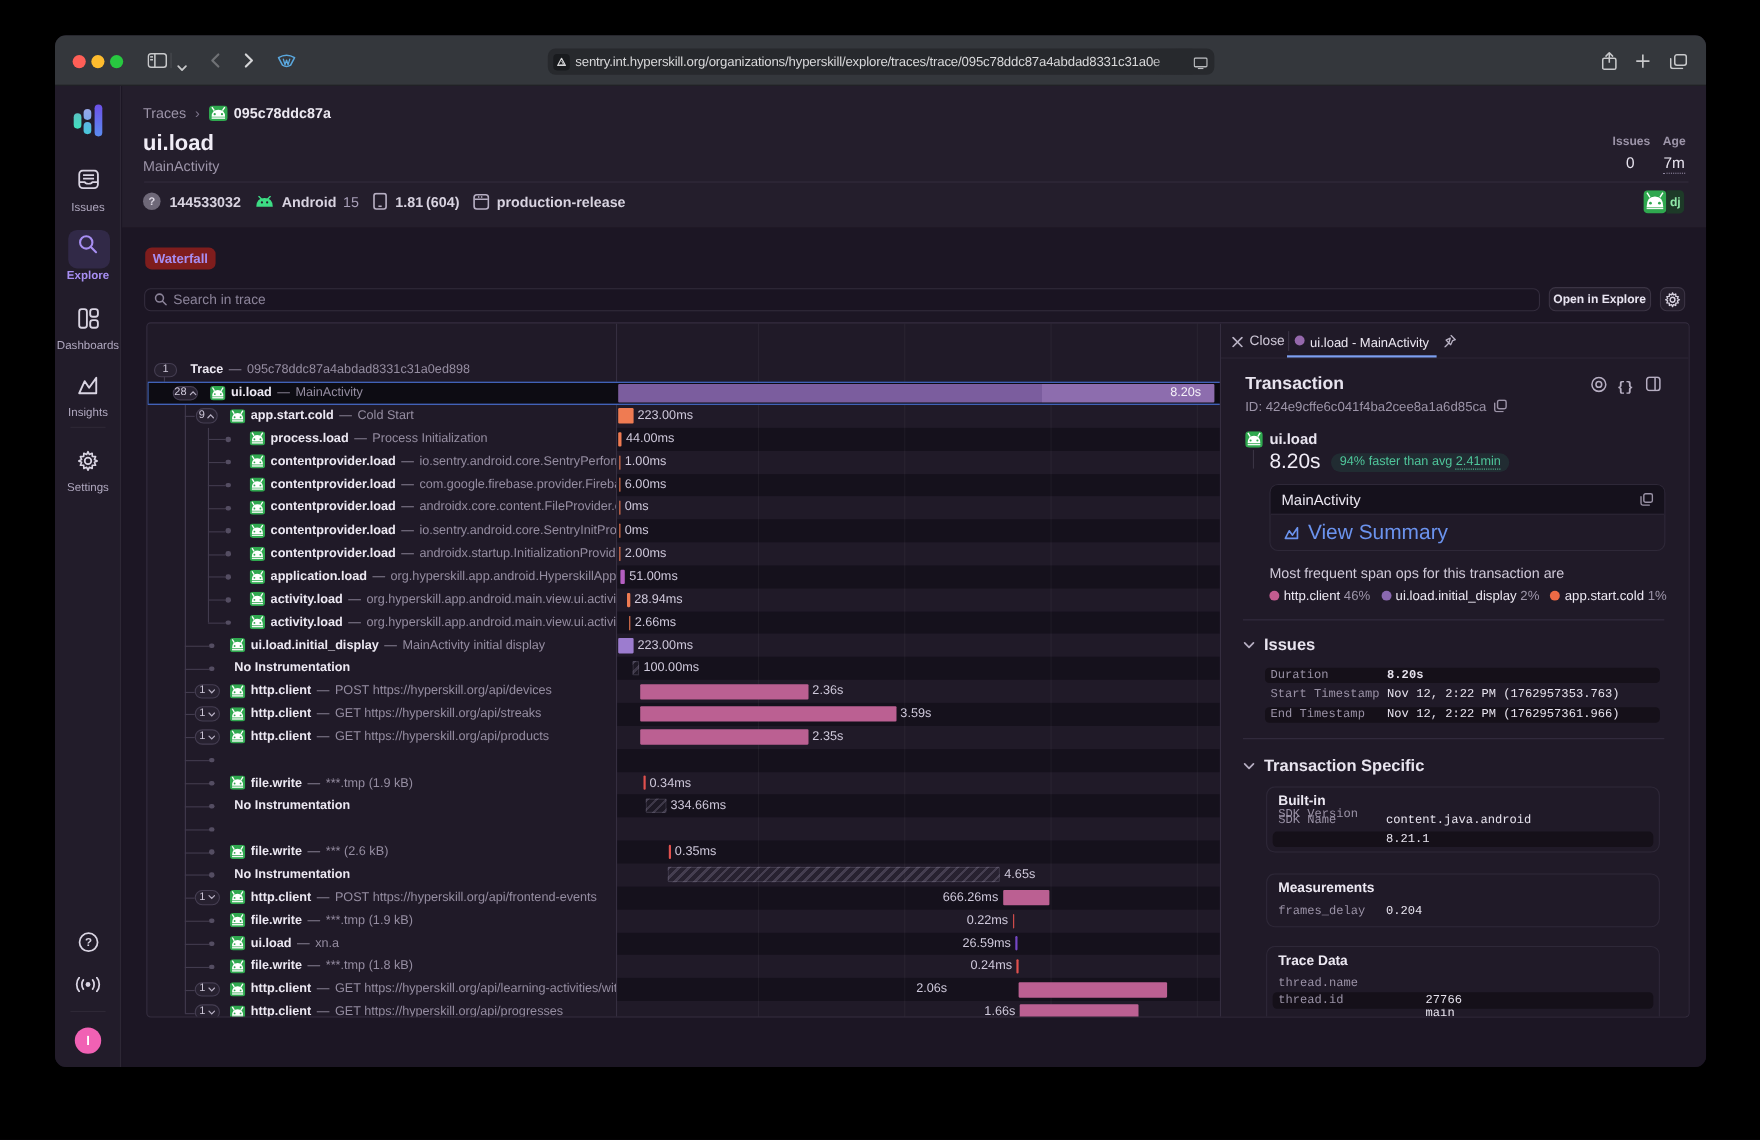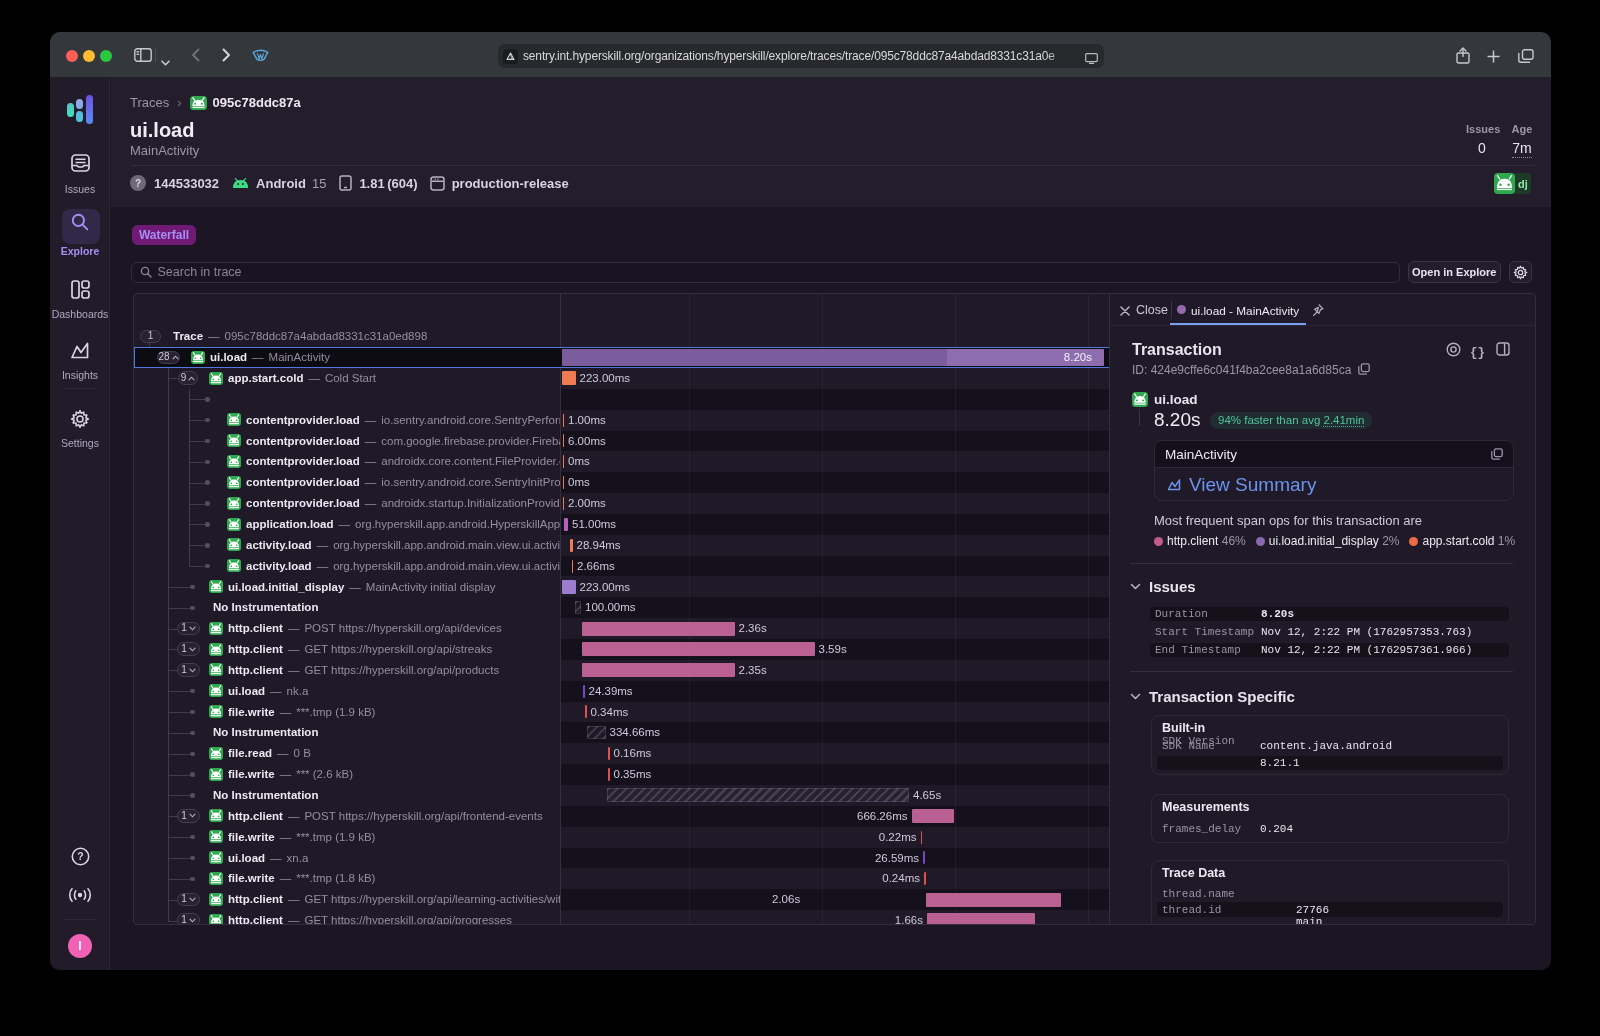--- a/index.html
+++ b/index.html
@@ -23,21 +23,21 @@
 .title{position:absolute;left:130px;top:119px;font-size:20px;font-weight:700;color:#f0ecf6}
 .subt{position:absolute;left:130px;top:143px;font-size:13px;color:#9c94a8}
 .stat{position:absolute;top:123px;font-size:11px;font-weight:700;color:#9c94a8;text-align:center}
 .statv{position:absolute;top:140px;font-size:14px;color:#e8e4ef;text-align:center}
 .hdiv{position:absolute;background:#332c3d;height:1px}
 .meta{position:absolute;left:130px;top:175px;display:flex;align-items:center;font-size:13px;color:#d8d3e0}
 .meta .qm{width:16px;height:16px;border-radius:50%;background:#6e6878;color:#ddd8e4;font-size:10px;display:inline-flex;align-items:center;justify-content:center;font-weight:700}
 .proj{position:absolute;top:173px;display:flex}
 
 .content{position:absolute;left:111px;top:207px;width:1440px;height:763px;background:#1c1624}
-.wtab{position:absolute;left:132px;top:224.5px;width:64px;height:20.5px;background:#701a75;border-radius:6px;color:#a78ef2;font-size:12px;font-weight:700;display:flex;align-items:center;justify-content:center}
+.wtab{position:absolute;left:132px;top:224.5px;width:64px;height:20.5px;background:#7f1d1d;border-radius:6px;color:#a78ef2;font-size:12px;font-weight:700;display:flex;align-items:center;justify-content:center}
 .search{position:absolute;left:130.5px;top:261.5px;width:1269px;height:21px;background:#1a1422;border:1px solid #332c3d;border-radius:6px;display:flex;align-items:center;color:#8b8399;font-size:12.5px}
 .btn{position:absolute;top:261px;height:22px;white-space:nowrap;border:1px solid #3b3444;border-radius:6px;background:#241e2c;color:#e8e4f0;font-size:11px;font-weight:700;display:flex;align-items:center;justify-content:center}
 
 .panel{position:absolute;left:133px;top:293px;width:1403px;height:632px;background:#201a28;border:1px solid #342d3f;border-radius:4px;overflow:hidden}
 .pin{position:absolute;left:0;top:0;width:1403px;height:632px}
 .stripe{position:absolute;left:426px;width:549px;height:20.85px;background:rgba(8,5,12,0.42)}
 .grid{position:absolute;top:0;width:1px;height:632px;background:rgba(255,255,255,0.045)}
 .vdiv{position:absolute;top:0;width:1px;height:632px;background:#352e40}
 .thead{position:absolute;left:0;top:0;width:1403px;height:32.3px;border-bottom:1px solid #2c2535}
 .thead span{position:absolute;top:17px;font-size:11px;color:#938ba2}
@@ -351,20 +351,36 @@
                 <line x1="10.024000000000001" y1="4.3100000000000005" x2="11.8384" y2="1.3000000000000003" stroke="#fff" stroke-width="1.2"></line>
                 <circle cx="4.2783999999999995" cy="7.280000000000001" r="0.84" fill="#2fa84f"></circle>
                 <circle cx="9.7216" cy="7.280000000000001" r="0.84" fill="#2fa84f"></circle>
                 <rect x="1.96" y="9.959999999999999" width="10.08" height="1.3" fill="#fff" opacity="0.92"></rect>
               </svg>
             </span>
             <span class="rname" style="left:94px;right:977px">app.start.cold<span class="dash">—</span><span class="rdesc">Cold Start</span></span>
             <span class="bar" style="left:428px;top:3.4px;width:13.5px;height:14px;background:#ef7b52"></span>
             <span class="blab" style="left:445.5px">223.00ms</span>
           </div>
+          <div class="row" style="top:94.85px">
+            <span class="achip" style="left:93px">
+              <svg width="14" height="13" viewBox="0 0 14 13">
+                <rect width="14" height="13" rx="3" fill="#2fa84f"></rect>
+                <path d="M1.96 9.36 Q1.96 3.5100000000000002 7.0 3.5100000000000002 Q12.04 3.5100000000000002 12.04 9.36 Z" fill="#fff"></path>
+                <line x1="3.976" y1="4.3100000000000005" x2="2.1616" y2="1.3000000000000003" stroke="#fff" stroke-width="1.2"></line>
+                <line x1="10.024000000000001" y1="4.3100000000000005" x2="11.8384" y2="1.3000000000000003" stroke="#fff" stroke-width="1.2"></line>
+                <circle cx="4.2783999999999995" cy="7.280000000000001" r="0.84" fill="#2fa84f"></circle>
+                <circle cx="9.7216" cy="7.280000000000001" r="0.84" fill="#2fa84f"></circle>
+                <rect x="1.96" y="9.959999999999999" width="10.08" height="1.3" fill="#fff" opacity="0.92"></rect>
+              </svg>
+            </span>
+            <span class="rname" style="left:112px;right:977px">process.load<span class="dash">—</span><span class="rdesc">Process Initialization</span></span>
+            <span class="bar" style="left:428px;top:3.9px;width:3px;height:13px;background:#ef7b52"></span>
+            <span class="blab" style="left:435px">44.00ms</span>
+          </div>
           <div class="row" style="top:115.7px">
             <span class="achip" style="left:93px">
               <svg width="14" height="13" viewBox="0 0 14 13">
                 <rect width="14" height="13" rx="3" fill="#2fa84f"></rect>
                 <path d="M1.96 9.36 Q1.96 3.5100000000000002 7.0 3.5100000000000002 Q12.04 3.5100000000000002 12.04 9.36 Z" fill="#fff"></path>
                 <line x1="3.976" y1="4.3100000000000005" x2="2.1616" y2="1.3000000000000003" stroke="#fff" stroke-width="1.2"></line>
                 <line x1="10.024000000000001" y1="4.3100000000000005" x2="11.8384" y2="1.3000000000000003" stroke="#fff" stroke-width="1.2"></line>
                 <circle cx="4.2783999999999995" cy="7.280000000000001" r="0.84" fill="#2fa84f"></circle>
                 <circle cx="9.7216" cy="7.280000000000001" r="0.84" fill="#2fa84f"></circle>
                 <rect x="1.96" y="9.959999999999999" width="10.08" height="1.3" fill="#fff" opacity="0.92"></rect>
@@ -557,36 +573,20 @@
                 <line x1="10.024000000000001" y1="4.3100000000000005" x2="11.8384" y2="1.3000000000000003" stroke="#fff" stroke-width="1.2"></line>
                 <circle cx="4.2783999999999995" cy="7.280000000000001" r="0.84" fill="#2fa84f"></circle>
                 <circle cx="9.7216" cy="7.280000000000001" r="0.84" fill="#2fa84f"></circle>
                 <rect x="1.96" y="9.959999999999999" width="10.08" height="1.3" fill="#fff" opacity="0.92"></rect>
               </svg>
             </span>
             <span class="rname" style="left:94px;right:977px">http.client<span class="dash">—</span><span class="rdesc">GET https://hyperskill.org/api/products</span></span>
             <span class="bar" style="left:448px;top:3.4px;width:152.5px;height:14px;background:#bb6092"></span>
             <span class="blab" style="left:604.5px">2.35s</span>
           </div>
-          <div class="row" style="top:386.75px">
-            <span class="achip" style="left:75px">
-              <svg width="14" height="13" viewBox="0 0 14 13">
-                <rect width="14" height="13" rx="3" fill="#2fa84f"></rect>
-                <path d="M1.96 9.36 Q1.96 3.5100000000000002 7.0 3.5100000000000002 Q12.04 3.5100000000000002 12.04 9.36 Z" fill="#fff"></path>
-                <line x1="3.976" y1="4.3100000000000005" x2="2.1616" y2="1.3000000000000003" stroke="#fff" stroke-width="1.2"></line>
-                <line x1="10.024000000000001" y1="4.3100000000000005" x2="11.8384" y2="1.3000000000000003" stroke="#fff" stroke-width="1.2"></line>
-                <circle cx="4.2783999999999995" cy="7.280000000000001" r="0.84" fill="#2fa84f"></circle>
-                <circle cx="9.7216" cy="7.280000000000001" r="0.84" fill="#2fa84f"></circle>
-                <rect x="1.96" y="9.959999999999999" width="10.08" height="1.3" fill="#fff" opacity="0.92"></rect>
-              </svg>
-            </span>
-            <span class="rname" style="left:94px;right:977px">ui.load<span class="dash">—</span><span class="rdesc">nk.a</span></span>
-            <span class="bar" style="left:448.5px;top:3.9px;width:2px;height:13px;background:#7447c4"></span>
-            <span class="blab" style="left:454.5px">24.39ms</span>
-          </div>
           <div class="row" style="top:407.6px">
             <span class="achip" style="left:75px">
               <svg width="14" height="13" viewBox="0 0 14 13">
                 <rect width="14" height="13" rx="3" fill="#2fa84f"></rect>
                 <path d="M1.96 9.36 Q1.96 3.5100000000000002 7.0 3.5100000000000002 Q12.04 3.5100000000000002 12.04 9.36 Z" fill="#fff"></path>
                 <line x1="3.976" y1="4.3100000000000005" x2="2.1616" y2="1.3000000000000003" stroke="#fff" stroke-width="1.2"></line>
                 <line x1="10.024000000000001" y1="4.3100000000000005" x2="11.8384" y2="1.3000000000000003" stroke="#fff" stroke-width="1.2"></line>
                 <circle cx="4.2783999999999995" cy="7.280000000000001" r="0.84" fill="#2fa84f"></circle>
                 <circle cx="9.7216" cy="7.280000000000001" r="0.84" fill="#2fa84f"></circle>
                 <rect x="1.96" y="9.959999999999999" width="10.08" height="1.3" fill="#fff" opacity="0.92"></rect>
@@ -594,36 +594,20 @@
             </span>
             <span class="rname" style="left:94px;right:977px">file.write<span class="dash">—</span><span class="rdesc">***.tmp (1.9 kB)</span></span>
             <span class="bar" style="left:451px;top:3.9px;width:1.5px;height:13px;background:#e0514e"></span>
             <span class="blab" style="left:456.5px">0.34ms</span>
           </div>
           <div class="row" style="top:428.45px">
             <span class="rname" style="left:79px">No Instrumentation</span>
             <span class="bar" style="left:452.5px;top:3.9px;width:19px;height:13px;background:repeating-linear-gradient(135deg, rgba(175,165,195,0.26) 0 2.4px, rgba(175,165,195,0.05) 2.4px 6.4px);box-shadow:inset 0 0 0 1px rgba(185,175,205,0.17);"></span>
             <span class="blab" style="left:475.5px">334.66ms</span>
           </div>
-          <div class="row" style="top:449.3px">
-            <span class="achip" style="left:75px">
-              <svg width="14" height="13" viewBox="0 0 14 13">
-                <rect width="14" height="13" rx="3" fill="#2fa84f"></rect>
-                <path d="M1.96 9.36 Q1.96 3.5100000000000002 7.0 3.5100000000000002 Q12.04 3.5100000000000002 12.04 9.36 Z" fill="#fff"></path>
-                <line x1="3.976" y1="4.3100000000000005" x2="2.1616" y2="1.3000000000000003" stroke="#fff" stroke-width="1.2"></line>
-                <line x1="10.024000000000001" y1="4.3100000000000005" x2="11.8384" y2="1.3000000000000003" stroke="#fff" stroke-width="1.2"></line>
-                <circle cx="4.2783999999999995" cy="7.280000000000001" r="0.84" fill="#2fa84f"></circle>
-                <circle cx="9.7216" cy="7.280000000000001" r="0.84" fill="#2fa84f"></circle>
-                <rect x="1.96" y="9.959999999999999" width="10.08" height="1.3" fill="#fff" opacity="0.92"></rect>
-              </svg>
-            </span>
-            <span class="rname" style="left:94px;right:977px">file.read<span class="dash">—</span><span class="rdesc">0 B</span></span>
-            <span class="bar" style="left:474px;top:3.9px;width:1.5px;height:13px;background:#e0514e"></span>
-            <span class="blab" style="left:479.5px">0.16ms</span>
-          </div>
           <div class="row" style="top:470.15px">
             <span class="achip" style="left:75px">
               <svg width="14" height="13" viewBox="0 0 14 13">
                 <rect width="14" height="13" rx="3" fill="#2fa84f"></rect>
                 <path d="M1.96 9.36 Q1.96 3.5100000000000002 7.0 3.5100000000000002 Q12.04 3.5100000000000002 12.04 9.36 Z" fill="#fff"></path>
                 <line x1="3.976" y1="4.3100000000000005" x2="2.1616" y2="1.3000000000000003" stroke="#fff" stroke-width="1.2"></line>
                 <line x1="10.024000000000001" y1="4.3100000000000005" x2="11.8384" y2="1.3000000000000003" stroke="#fff" stroke-width="1.2"></line>
                 <circle cx="4.2783999999999995" cy="7.280000000000001" r="0.84" fill="#2fa84f"></circle>
                 <circle cx="9.7216" cy="7.280000000000001" r="0.84" fill="#2fa84f"></circle>
                 <rect x="1.96" y="9.959999999999999" width="10.08" height="1.3" fill="#fff" opacity="0.92"></rect>
@@ -715,21 +699,21 @@
                 <path d="M1.96 9.36 Q1.96 3.5100000000000002 7.0 3.5100000000000002 Q12.04 3.5100000000000002 12.04 9.36 Z" fill="#fff"></path>
                 <line x1="3.976" y1="4.3100000000000005" x2="2.1616" y2="1.3000000000000003" stroke="#fff" stroke-width="1.2"></line>
                 <line x1="10.024000000000001" y1="4.3100000000000005" x2="11.8384" y2="1.3000000000000003" stroke="#fff" stroke-width="1.2"></line>
                 <circle cx="4.2783999999999995" cy="7.280000000000001" r="0.84" fill="#2fa84f"></circle>
                 <circle cx="9.7216" cy="7.280000000000001" r="0.84" fill="#2fa84f"></circle>
                 <rect x="1.96" y="9.959999999999999" width="10.08" height="1.3" fill="#fff" opacity="0.92"></rect>
               </svg>
             </span>
             <span class="rname" style="left:94px;right:977px">http.client<span class="dash">—</span><span class="rdesc">GET https://hyperskill.org/api/learning-activities/with-</span></span>
             <span class="bar" style="left:792px;top:3.4px;width:134.5px;height:14px;background:#bb6092"></span>
-            <span class="blab" style="left:638px;width:150px;text-align:left">2.06s</span>
+            <span class="blab" style="left:638px;width:150px;text-align:center">2.06s</span>
           </div>
           <div class="row" style="top:616.1px">
             <span class="badge" style="left:43px;width:23px">1<svg width="7" height="5" viewBox="0 0 7 5" style="margin-left:2px">
                 <path d="M1 1.2 L3.5 3.8 L6 1.2" fill="none" stroke="#b8b1c4" stroke-width="1.1" stroke-linecap="round"></path>
               </svg></span>
             <span class="achip" style="left:75px">
               <svg width="14" height="13" viewBox="0 0 14 13">
                 <rect width="14" height="13" rx="3" fill="#2fa84f"></rect>
                 <path d="M1.96 9.36 Q1.96 3.5100000000000002 7.0 3.5100000000000002 Q12.04 3.5100000000000002 12.04 9.36 Z" fill="#fff"></path>
                 <line x1="3.976" y1="4.3100000000000005" x2="2.1616" y2="1.3000000000000003" stroke="#fff" stroke-width="1.2"></line>

